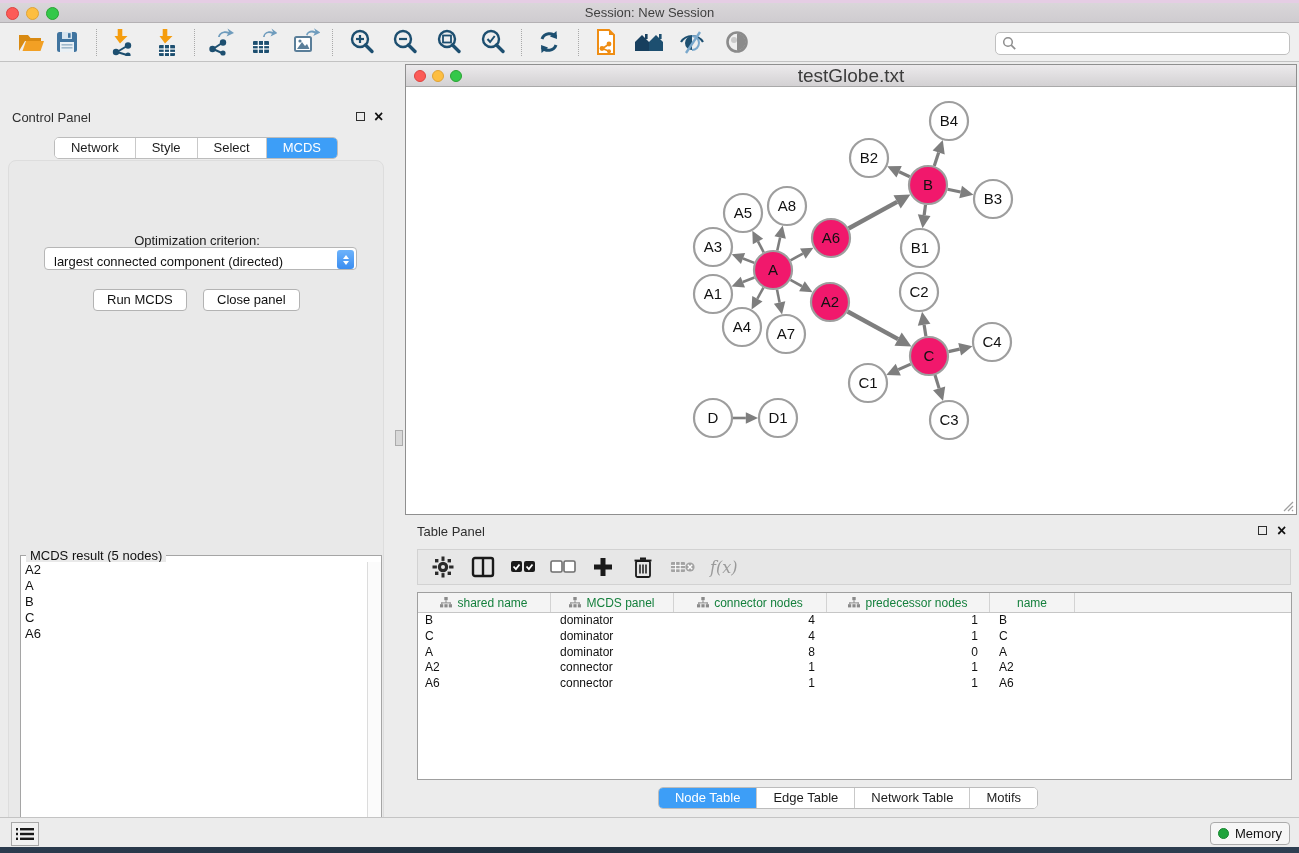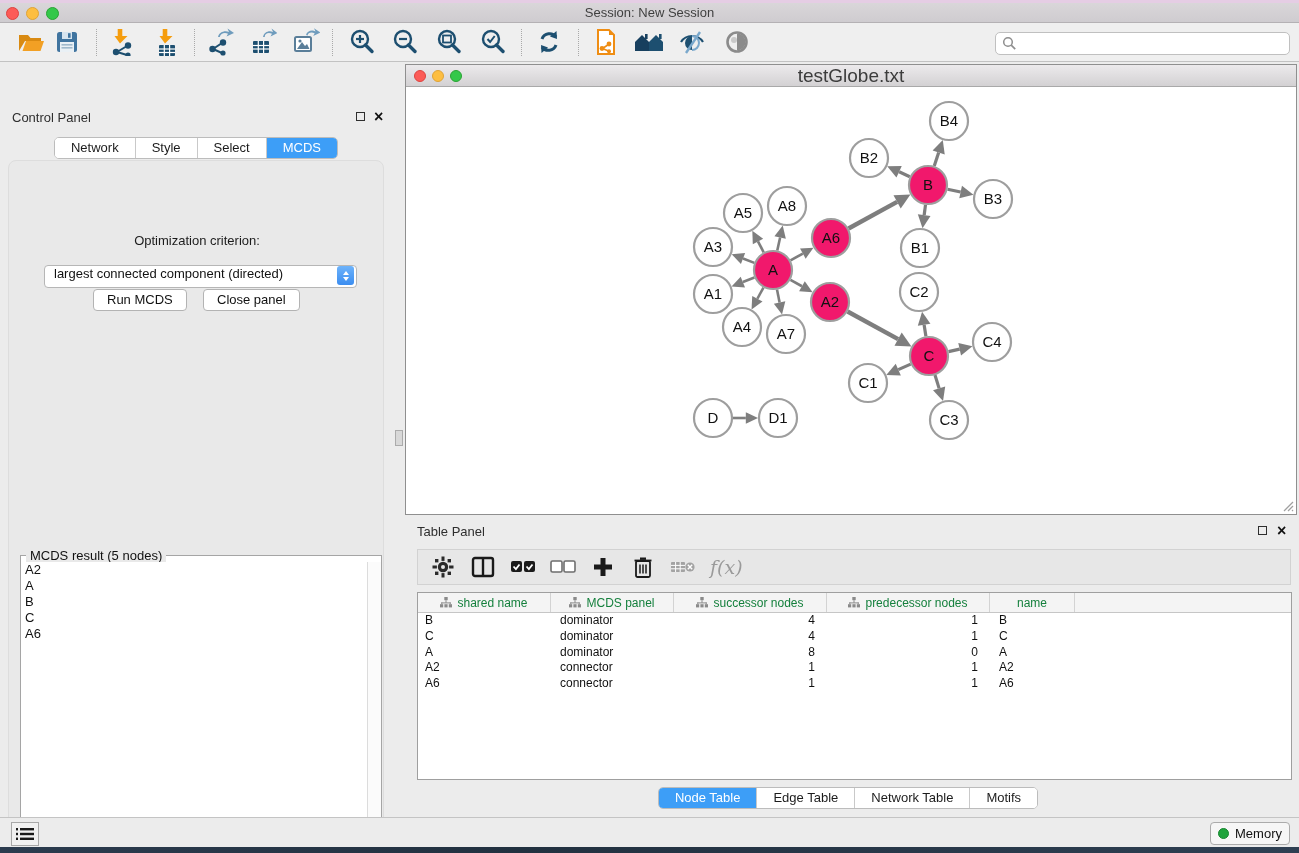--- a/index.html
+++ b/index.html
@@ -29,21 +29,21 @@
   .panel-title { font-size:13px; color:#2e2e2e; }
   .float-box { width:9px; height:9px; border:1.6px solid #2e2e2e; display:inline-block; }
   .close-x { font-size:16px; font-weight:bold; color:#111; line-height:10px; }
   .seg-tabs { display:inline-flex; border:1px solid #bcbcbc; border-radius:5px; overflow:hidden; background:#fff; }
   .seg-tab { font-size:13px; color:#1c1c1c; padding:2px 16px 3px; border-left:1px solid #c9c9c9; background:#fff; white-space:nowrap; }
   .seg-tab:first-child { border-left:none; }
   .seg-tab.selected { background:#3d9ef7; color:#fff; }
   #cp-tabs-wrap { left:0; top:35px; width:392px; text-align:center; }
   #cp-inner { left:8px; top:58px; width:376px; height:681px; background:#e9e9e9; border:1px solid #dddddd; border-radius:8px; }
   #opt-label { left:0; top:72px; width:376px; text-align:center; font-size:13px; color:#1c1c1c; }
-  #criterion-select { left:35px; top:104px; width:313px; height:23px; background:#fff; border:1px solid #b6b6b6; border-radius:4px; display:flex; align-items:flex-start; }
+  #criterion-select { left:35px; top:86px; width:313px; height:23px; background:#fff; border:1px solid #b6b6b6; border-radius:4px; display:flex; align-items:flex-end; }
   #criterion-select .val { flex:1; font-size:13px; color:#111; padding-left:9px; white-space:nowrap; overflow:hidden; }
   #criterion-select .stepper { width:17px; height:19px; margin-right:2px; background:linear-gradient(#6db3fb,#3b8df0); border-radius:3px; display:flex; flex-direction:column; align-items:center; justify-content:center; gap:2px; }
   .chev-up { width:0; height:0; border-left:3.5px solid transparent; border-right:3.5px solid transparent; border-bottom:4px solid #fff; }
   .chev-dn { width:0; height:0; border-left:3.5px solid transparent; border-right:3.5px solid transparent; border-top:4px solid #fff; }
   .mac-btn { background:#fff; border:1px solid #b3b3b3; border-radius:4px; font-size:13px; color:#111; padding:2px 13px 3px; display:inline-block; }
   #run-btn { left:84px; top:128px; }
   #close-panel-btn { left:194px; top:128px; }
   #mcds-fieldset { left:11px; top:394px; width:362px; height:336px; border:1px solid #a5a5a5; background:#fff; }
   #mcds-legend { left:17px; top:387px; background:#e9e9e9; padding:0 4px; font-size:13px; color:#111; }
   #mcds-list { left:12px; top:401px; width:346px; height:328px; background:#fff; overflow:hidden; }
@@ -60,21 +60,21 @@
   .tl2.yellow { background:#fdbe41; border:1px solid #dfa337; left:26px; }
   .tl2.green { background:#34c84a; border:1px solid #2aa334; left:44px; }
   #net-canvas { left:1px; top:23px; width:888px; height:425px; background:#fff; }
   #resize-grip { right:2px; bottom:2px; width:13px; height:13px; }
 
   
   #table-panel { left:405px; top:519px; width:894px; height:298px; background:#ececec; }
   #tp-header { left:0; top:5px; width:886px; height:18px; }
   #tp-toolbar { left:12px; top:30px; width:874px; height:36px; background:#e7e7e7; border:1px solid #d2d2d2; display:flex; align-items:center; padding-left:12px; gap:14px; }
   .tp-icon { width:26px; height:26px; display:flex; align-items:center; justify-content:center; }
-  #fx-label { font-family:"DejaVu Serif", serif; font-style:italic; font-size:19px; color:#9a9a9a; }
+  #fx-label { font-family:"DejaVu Serif", serif; font-style:italic; font-size:16px; color:#9a9a9a; }
   #node-table { left:12px; top:73px; width:875px; height:188px; background:#fff; border:1px solid #9f9f9f; overflow:hidden; }
   #nt-header { display:flex; height:20px; background:#f4f4f4; border-bottom:1px solid #c6c6c6; }
   .th { display:flex; align-items:center; justify-content:center; gap:5px; font-size:12px; color:#15803d; border-right:1px solid #d3d3d3; height:100%; }
   .tr { display:flex; height:15.8px; align-items:center; }
   .td { font-size:12px; color:#111; white-space:nowrap; overflow:hidden; height:100%; line-height:15.8px; }
   .td.num { text-align:right; padding-right:12px; }
   #tp-tabs-wrap { left:0; top:268px; width:886px; text-align:center; }
 
   
   #status-bar { left:0; top:817px; width:1299px; height:30px; background:#ececec; border-top:1px solid #c4c4c4; }
@@ -596,21 +596,21 @@
               <rect x="4.3" y="0" width="3.4" height="3.2"></rect>
               <rect x="0" y="7.2" width="3.2" height="3.2"></rect>
               <rect x="4.4" y="7.2" width="3.2" height="3.2"></rect>
               <rect x="8.8" y="7.2" width="3.2" height="3.2"></rect>
               <rect x="5.5" y="3.2" width="1" height="2.6"></rect>
               <rect x="1.3" y="5.4" width="9.4" height="1"></rect>
               <rect x="1.3" y="5.4" width="1" height="1.8"></rect>
               <rect x="9.7" y="5.4" width="1" height="1.8"></rect>
             </g>
           </svg>
-          <span>successor nodes</span>
+          <span>connector nodes</span>
         </div>
         <div class="th" style="width: 163px;">
           <svg width="12" height="11" viewBox="0 0 12 11">
             <g fill="#8a8a8a">
               <rect x="4.3" y="0" width="3.4" height="3.2"></rect>
               <rect x="0" y="7.2" width="3.2" height="3.2"></rect>
               <rect x="4.4" y="7.2" width="3.2" height="3.2"></rect>
               <rect x="8.8" y="7.2" width="3.2" height="3.2"></rect>
               <rect x="5.5" y="3.2" width="1" height="2.6"></rect>
               <rect x="1.3" y="5.4" width="9.4" height="1"></rect>

